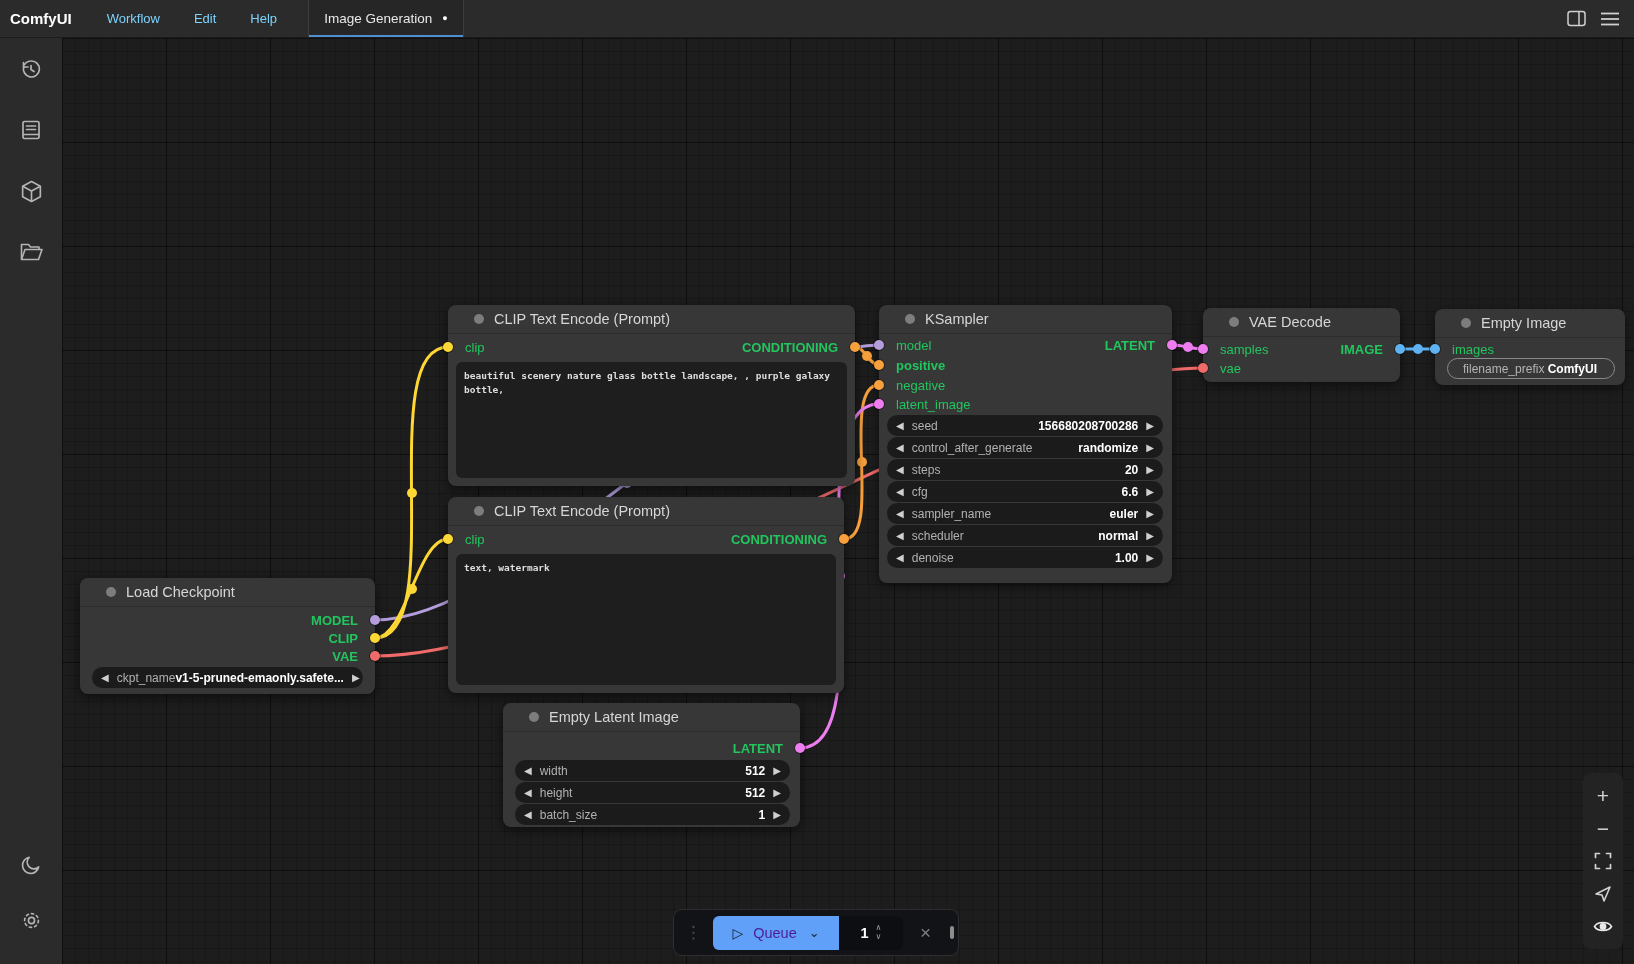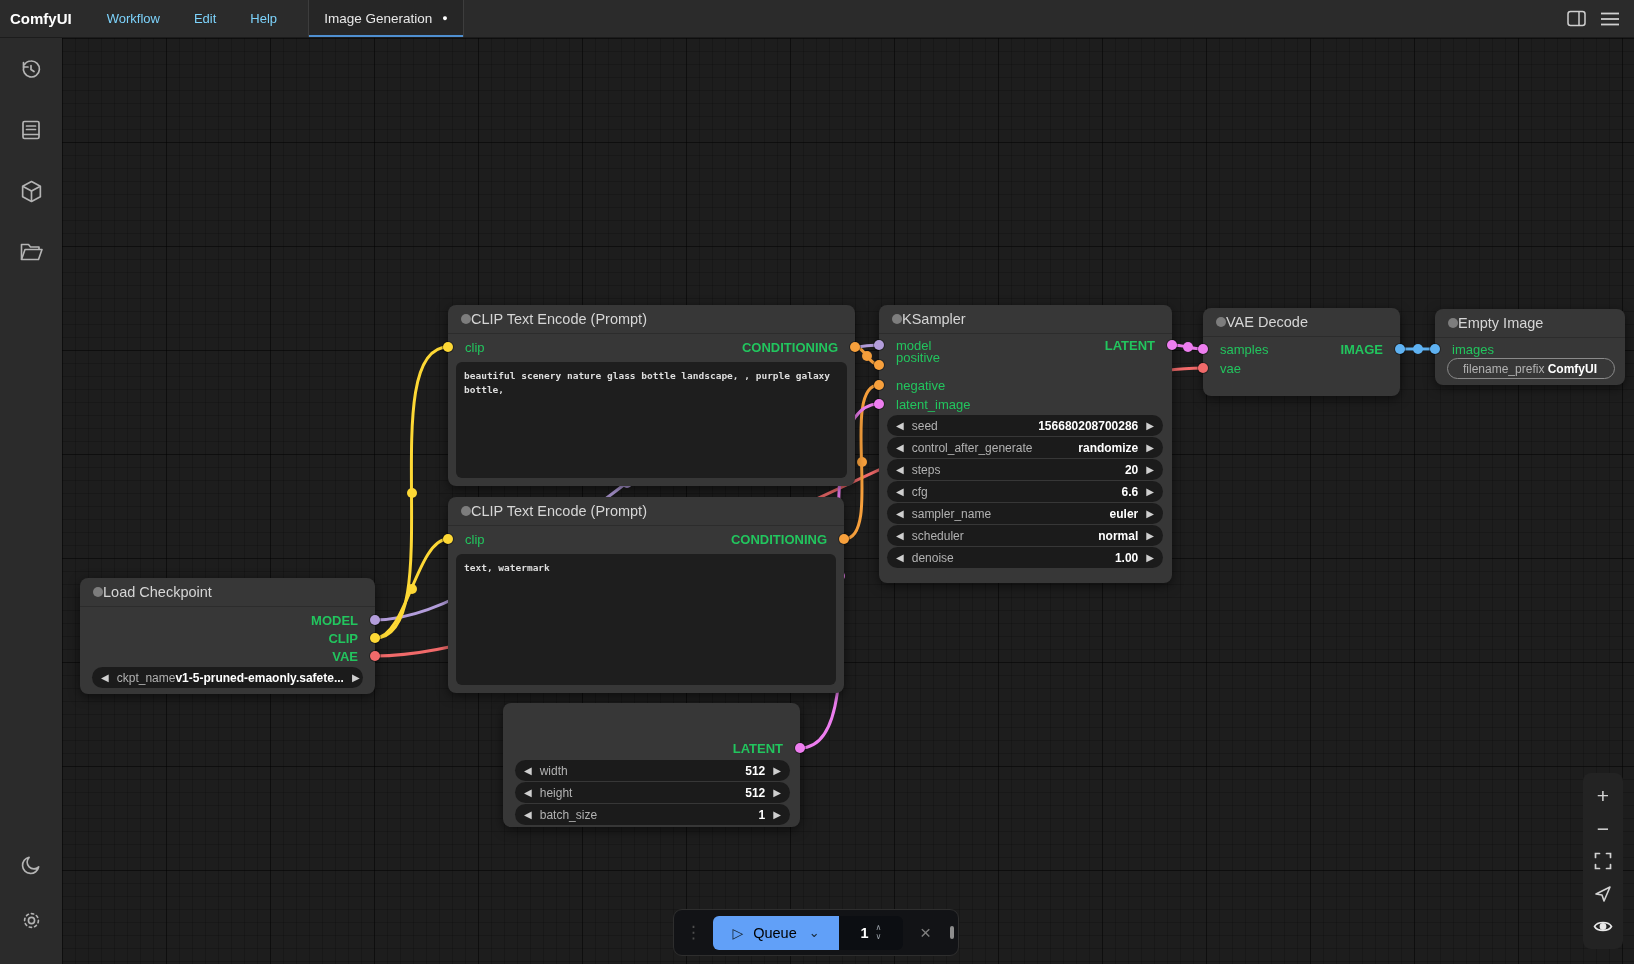--- a/index.html
+++ b/index.html
@@ -34,21 +34,21 @@
   
   .sidebar { position:absolute; left:0; top:38px; bottom:0; width:62px; background:#2b2b2b;
     display:flex; flex-direction:column; align-items:center; padding:9px 0 10px 0; z-index:25; }
   .side-btn { width:44px; height:44px; display:flex; align-items:center; justify-content:center; margin-bottom:17px; border-radius:6px; }
   .side-spacer { flex:1; }
   .side-btn.bottom { margin-bottom:12px; }
 
   
   .node { position:absolute; background:#373737; border-radius:8px;
     box-shadow:0 3px 11px rgba(0,0,0,.55); z-index:10; }
-  .nhead { height:29px; display:flex; align-items:center; padding:0 13px; border-bottom:1px solid #2c2c2c; }
+  .nhead { height:29px; display:flex; align-items:center; gap:10px; padding:0 26px; border-bottom:1px solid #2c2c2c; }
   .ndot { width:10px; height:10px; border-radius:50%; background:#7d7d7d; flex:0 0 auto; }
   .ntitle { font-size:14.5px; color:#d6d6d6; white-space:nowrap; }
   .slot { position:absolute; font-size:13px; color:#22c55e; transform:translateY(-50%); white-space:nowrap; }
   .slot.in { left:17px; }
   .slot.out { right:17px; font-weight:600; }
   .pdot { position:absolute; width:10px; height:10px; border-radius:50%;
     transform:translate(-50%,-50%); box-shadow:0 0 0 1px rgba(0,0,0,.35); z-index:11; }
   .widget { position:absolute; height:21px; background:#1b1b1b; border-radius:11px;
     display:flex; align-items:center; padding:0 9px; font-size:12px; }
   .widget .arr { color:#cfcfcf; font-size:10px; line-height:1; }
@@ -64,21 +64,21 @@
 
   
   .queue-panel { position:absolute; left:673px; top:909px; width:286px; height:47px;
     background:#121316; border:1px solid #2e2e2e; border-radius:9px;
     display:flex; align-items:center; padding:0 11px; z-index:20; }
   .drag-handle { color:#4e4e4e; font-size:17px; line-height:1; margin-right:11px; }
   .queue-group { display:flex; height:34px; }
   .queue-btn { width:126px; background:#61a0f8; border-radius:6px 0 0 6px;
     display:flex; align-items:center; justify-content:center; gap:10px; }
   .queue-play { color:#14232f; font-size:14px; line-height:1; }
-  .queue-label { color:#000000; font-size:14.5px; }
+  .queue-label { color:#4c1d95; font-size:14.5px; }
   .queue-chevron { color:#14232f; font-size:13px; line-height:1; margin-left:2px; }
   .queue-count { width:64px; background:#0c0e12; border-radius:0 6px 6px 0;
     display:flex; align-items:center; justify-content:center; gap:7px; }
   .count-val { color:#fff; font-weight:bold; font-size:14.5px; }
   .steppers { display:flex; flex-direction:column; gap:1px; }
   .steppers span { color:#9aa0a8; font-size:8px; line-height:1; }
   .queue-x { color:#7e7e7e; font-size:19px; margin-left:17px; line-height:1; }
   .queue-stop { width:13px; height:13px; border:2px solid #8d8d8d; border-radius:2px; margin-left:19px; }
 
   
@@ -153,20 +153,24 @@
       <span class="ntitle">CLIP Text Encode (Prompt)</span>
     </div>
     <span class="pdot" style="left:0; top:42px; background:#fdd835;"></span>
     <span class="slot in" style="top:42px;">clip</span>
     <span class="slot out" style="top:42px;">CONDITIONING</span>
     <span class="pdot" style="left:396px; top:42px; background:#f7a03c;"></span>
     <div class="ta" style="left:8px; right:8px; top:57px; bottom:8px;">text, watermark</div>
   </div>
 
   <div class="node" style="left:503px; top:703px; width:297px; height:124px;">
+    <div class="nhead">
+      <span class="ndot"></span>
+      <span class="ntitle">Empty Latent Image</span>
+    </div>
     <span class="slot out" style="top:45px;">LATENT</span>
     <span class="pdot" style="left:297px; top:45px; background:#ee7ef0;"></span>
     <div class="widget" style="left:12px; right:10px; top:57px;">
       <span class="arr">◀</span>
       <span class="lbl">width</span>
       <span class="val">512</span>
       <span class="arr">▶</span>
     </div>
     <div class="widget" style="left:12px; right:10px; top:79px;">
       <span class="arr">◀</span>
@@ -185,21 +189,21 @@
   <div class="node" style="left:879px; top:305px; width:293px; height:278px;">
     <div class="nhead">
       <span class="ndot"></span>
       <span class="ntitle">KSampler</span>
     </div>
     <span class="pdot" style="left:0; top:40px; background:#b39ddb;"></span>
     <span class="slot in" style="top:40px;">model</span>
     <span class="slot out" style="top:40px;">LATENT</span>
     <span class="pdot" style="left:293px; top:40px; background:#ee7ef0;"></span>
     <span class="pdot" style="left:0; top:60px; background:#f7a03c;"></span>
-    <span class="slot in" style="top:52px;">positive</span>
+    <span class="slot in" style="top:60px;font-weight:bold;">positive</span>
     <span class="pdot" style="left:0; top:80px; background:#f7a03c;"></span>
     <span class="slot in" style="top:80px;">negative</span>
     <span class="pdot" style="left:0; top:99px; background:#ee7ef0;"></span>
     <span class="slot in" style="top:99px;">latent_image</span>
 
     <div class="widget" style="left:8px; right:9px; top:110px;">
       <span class="arr">◀</span>
       <span class="lbl">seed</span>
       <span class="val">156680208700286</span>
       <span class="arr">▶</span>
@@ -235,21 +239,21 @@
       <span class="arr">▶</span>
     </div>
     <div class="widget" style="left:8px; right:9px; top:242px;">
       <span class="arr">◀</span>
       <span class="lbl">denoise</span>
       <span class="val">1.00</span>
       <span class="arr">▶</span>
     </div>
   </div>
 
-  <div class="node" style="left:1203px; top:308px; width:197px; height:88px;">
+  <div class="node" style="left:1203px; top:308px; width:197px; height:74px;">
     <div class="nhead">
       <span class="ndot"></span>
       <span class="ntitle">VAE Decode</span>
     </div>
     <span class="pdot" style="left:0; top:41px; background:#ee7ef0;"></span>
     <span class="slot in" style="top:41px;">samples</span>
     <span class="slot out" style="top:41px;">IMAGE</span>
     <span class="pdot" style="left:197px; top:41px; background:#5fb2f2;"></span>
     <span class="pdot" style="left:0; top:60px; background:#f16a6a;"></span>
     <span class="slot in" style="top:60px;">vae</span>

